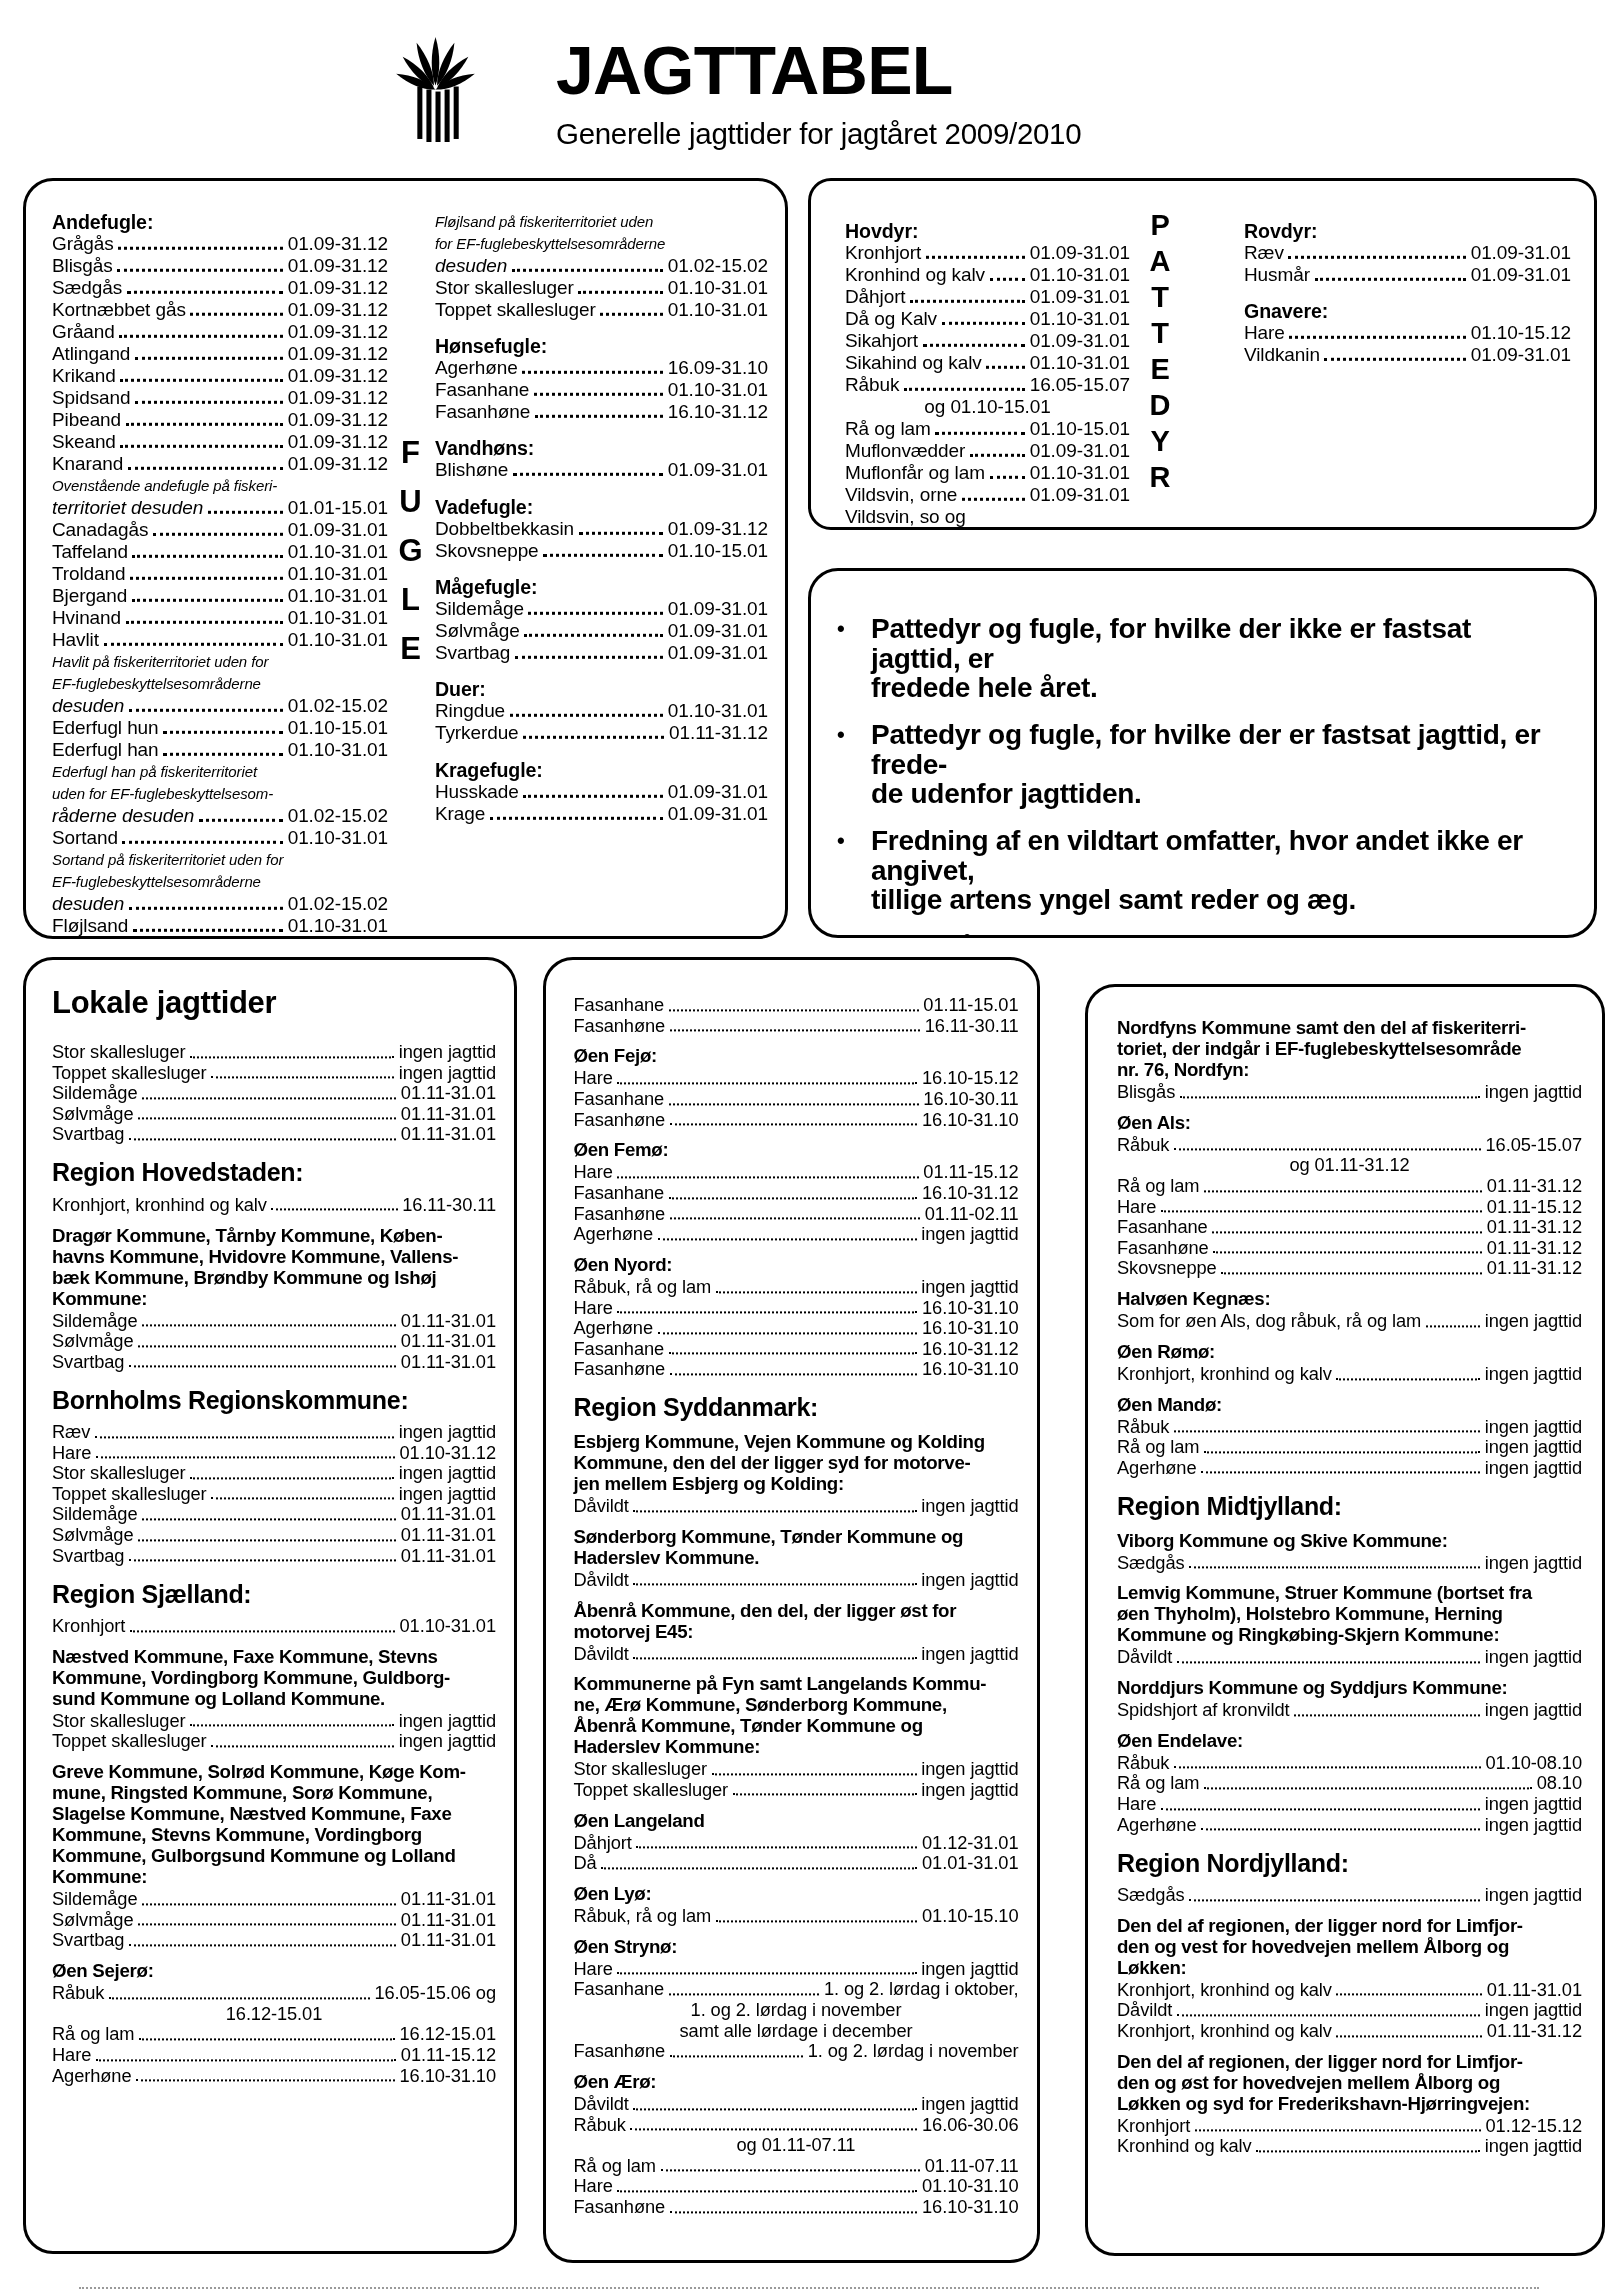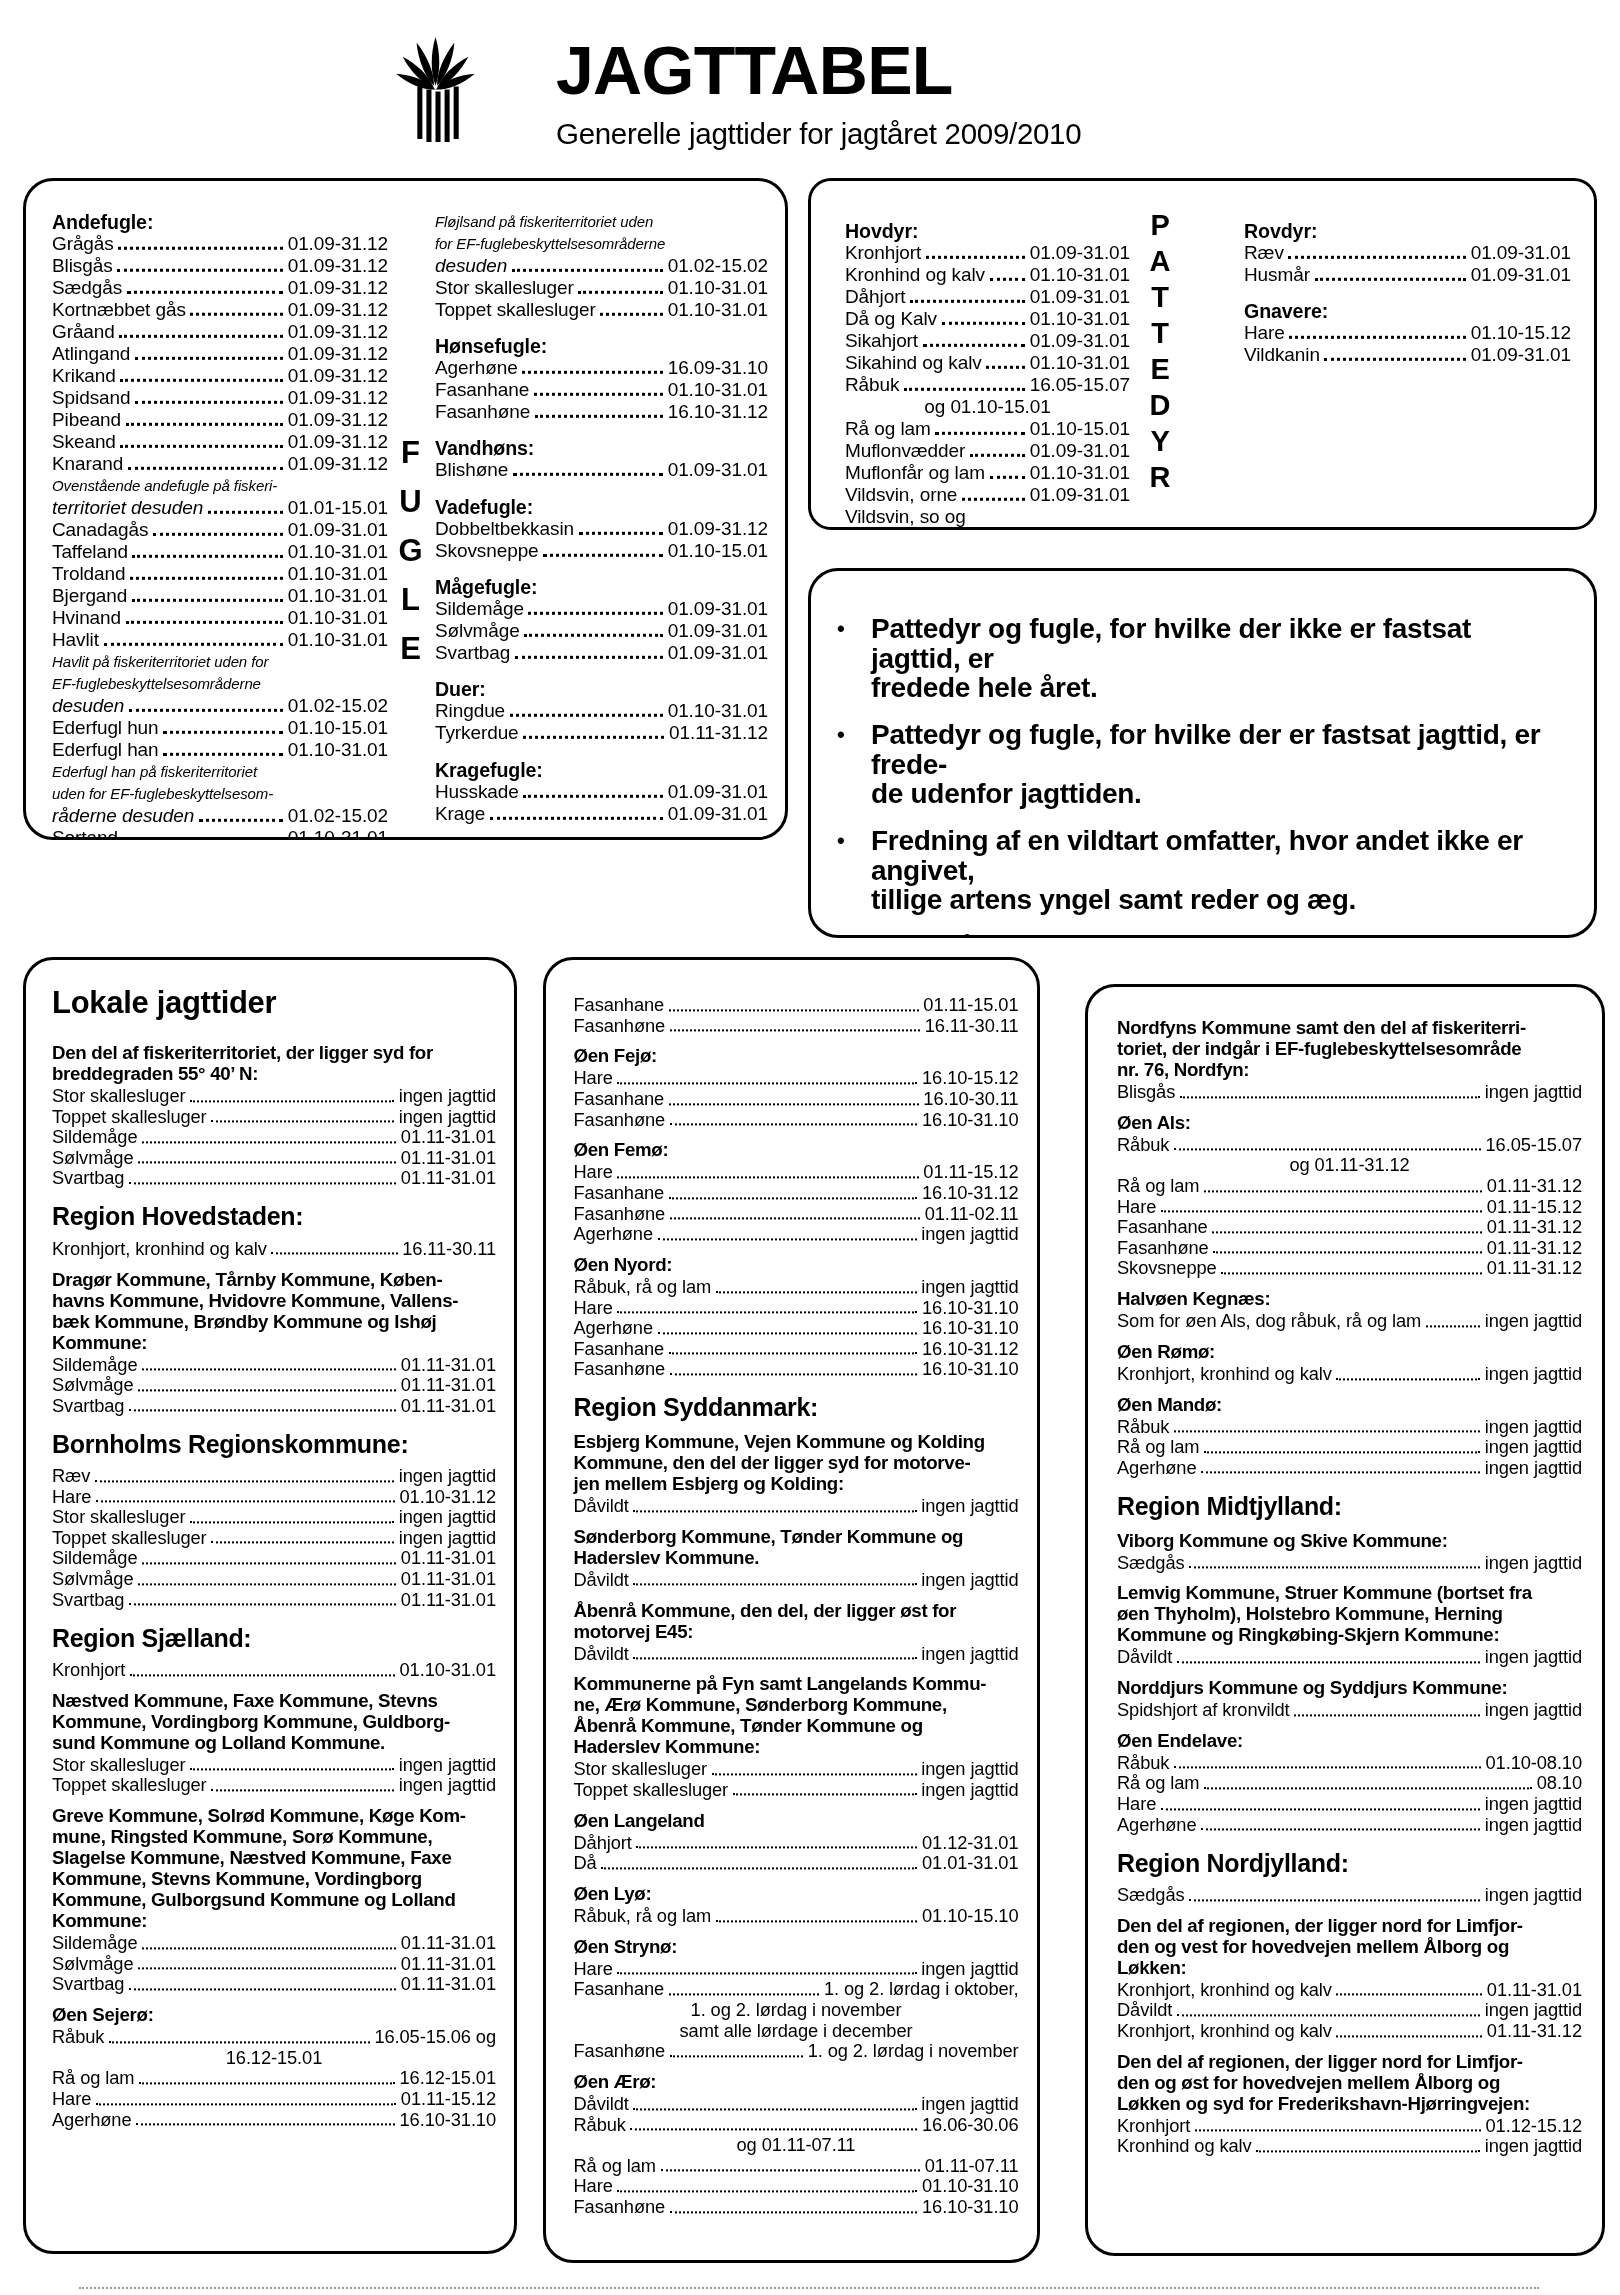--- a/index.html
+++ b/index.html
@@ -8,21 +8,21 @@
         letter-spacing:-0.1px;overflow:hidden;}
 
   
   .hdr-logo{position:absolute;left:365px;top:31px;width:141px;height:111px;}
   .hdr-titles{position:absolute;left:556px;top:34px;width:720px;text-align:left;}
   .hdr-title{font-size:68px;font-weight:bold;letter-spacing:-0.7px;line-height:72px;}
   .hdr-sub{font-size:29.5px;margin-top:10.5px;letter-spacing:-0.3px;}
 
   
   .box{position:absolute;border:3.3px solid #000;border-radius:30px;background:#fff;box-sizing:border-box;overflow:hidden;}
-  #birds-box  {left:23px;  top:178px;  width:765px; height:662px;}
+  #birds-box  {left:23px;  top:178px;  width:765px; height:761px;}
   #mammals-box{left:808px;top:178px;  width:789px; height:352px;border-radius:23px;}
   #rules-box  {left:808px;top:568px;  width:789px; height:370px;}
   #local-box1 {left:23px;  top:957px; width:494px;  height:1297px;}
   #local-box2 {left:543px; top:957px; width:497px;  height:1306px;}
   #local-box3 {left:1085px;top:984px; width:520px;  height:1272px;}
 
   .col{position:absolute;}
   #birds-col1  {left:26px; top:29.5px; width:336px;}
   #birds-col2  {left:409px;top:29.5px; width:333px;}
   #mammals-col1{left:34px; top:39px; width:285px;}
@@ -472,22 +472,20 @@
           <span class="bullet">•</span>
           <span class="rule-text">Ænder og gæs må dog jages fra 1,5 time før solopgang til
 1,5 time efter solnedgang.</span>
         </li>
       </ul>
   </section>
 
   <section class="box local" id="local-box1">
     <div class="col" id="local-col1">
         <div class="box-title">Lokale jagttider</div>
-        <div class="subhead">Den del af fiskeriterritoriet, der ligger syd for
-breddegraden 55° 40’ N:</div>
         <div class="row ">
           <span class="name">Stor skallesluger</span>
           <span class="leader"></span>
           <span class="val">ingen jagttid</span>
         </div>
         <div class="row ">
           <span class="name">Toppet skallesluger</span>
           <span class="leader"></span>
           <span class="val">ingen jagttid</span>
         </div>

